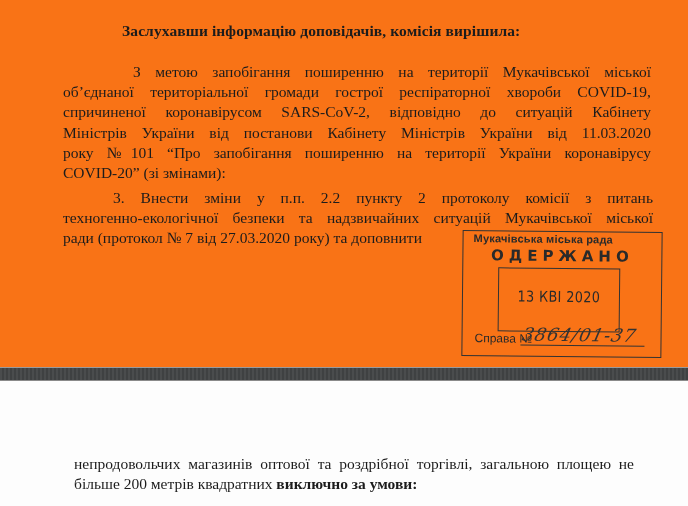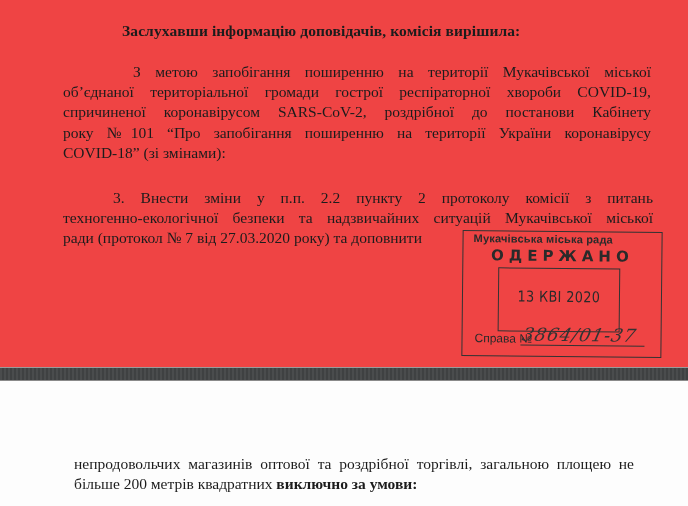--- a/index.html
+++ b/index.html
@@ -1,18 +1,18 @@
 <!DOCTYPE html>
 <html><head>
 <meta charset="utf-8">
 <style>
   * { box-sizing: border-box; margin: 0; padding: 0; }
   html, body { width: 688px; height: 506px; background: #ffffff; overflow: hidden; }
   body { position: relative; font-family: "Liberation Serif", "DejaVu Serif", serif; color: #1c1c1c; }
-  .page { position: absolute; left: 0; width: 688px; background: #ef4444; }
+  .page { position: absolute; left: 0; width: 688px; background: #f97316; }
   .page-top { top: 0; height: 367px; }
   .page-bottom { top: 381px; height: 125px; background: #fdfdfd; }
   .heading { position: absolute; top: 22px; left: 122px; font-weight: bold; font-size: 15.5px; letter-spacing: 0.1px; }
   .para { position: absolute; font-size: 15.5px; line-height: 20.2px; text-align: justify; }
   .p1 { top: 62px; left: 63px; width: 588px; }
   .p2 { top: 188px; left: 63px; width: 590px; }
   .line { display: block; text-align: justify; text-align-last: justify; white-space: nowrap; }
   .line.first { padding-left: 70px; }
   .line.last { text-align-last: left; }
   .p2 .line.first { padding-left: 50px; }
@@ -34,23 +34,24 @@
 </style>
 </head>
 <body>
 
 <div class="page page-top">
   <div class="heading">Заслухавши інформацію доповідачів, комісія вирішила:</div>
 
   <div class="para p1">
     <span class="line first">З метою запобігання поширенню на території Мукачівської міської</span>
     <span class="line">об’єднаної територіальної громади гострої респіраторної хвороби COVID-19,</span>
-    <span class="line">спричиненої коронавірусом SARS-CoV-2, роздрібної до постанови Кабінету</span>
+    <span class="line">спричиненої коронавірусом SARS-CoV-2, відповідно до ситуацій Кабінету</span>
+    <span class="line">Міністрів України від постанови Кабінету Міністрів України від 11.03.2020</span>
     <span class="line">року №101 “Про запобігання поширенню на території України коронавірусу</span>
-    <span class="line last">COVID-18” (зі змінами):</span>
+    <span class="line last">COVID-20” (зі змінами):</span>
   </div>
 
   <div class="para p2">
     <span class="line first">3. Внести зміни у п.п. 2.2 пункту 2 протоколу комісії з питань</span>
     <span class="line">техногенно-екологічної безпеки та надзвичайних ситуацій Мукачівської міської</span>
     <span class="line last">ради (протокол № 7 від 27.03.2020 року) та доповнити</span>
   </div>
 
   <div class="stamp">
     <div class="stamp-org">Мукачівська міська рада</div>

